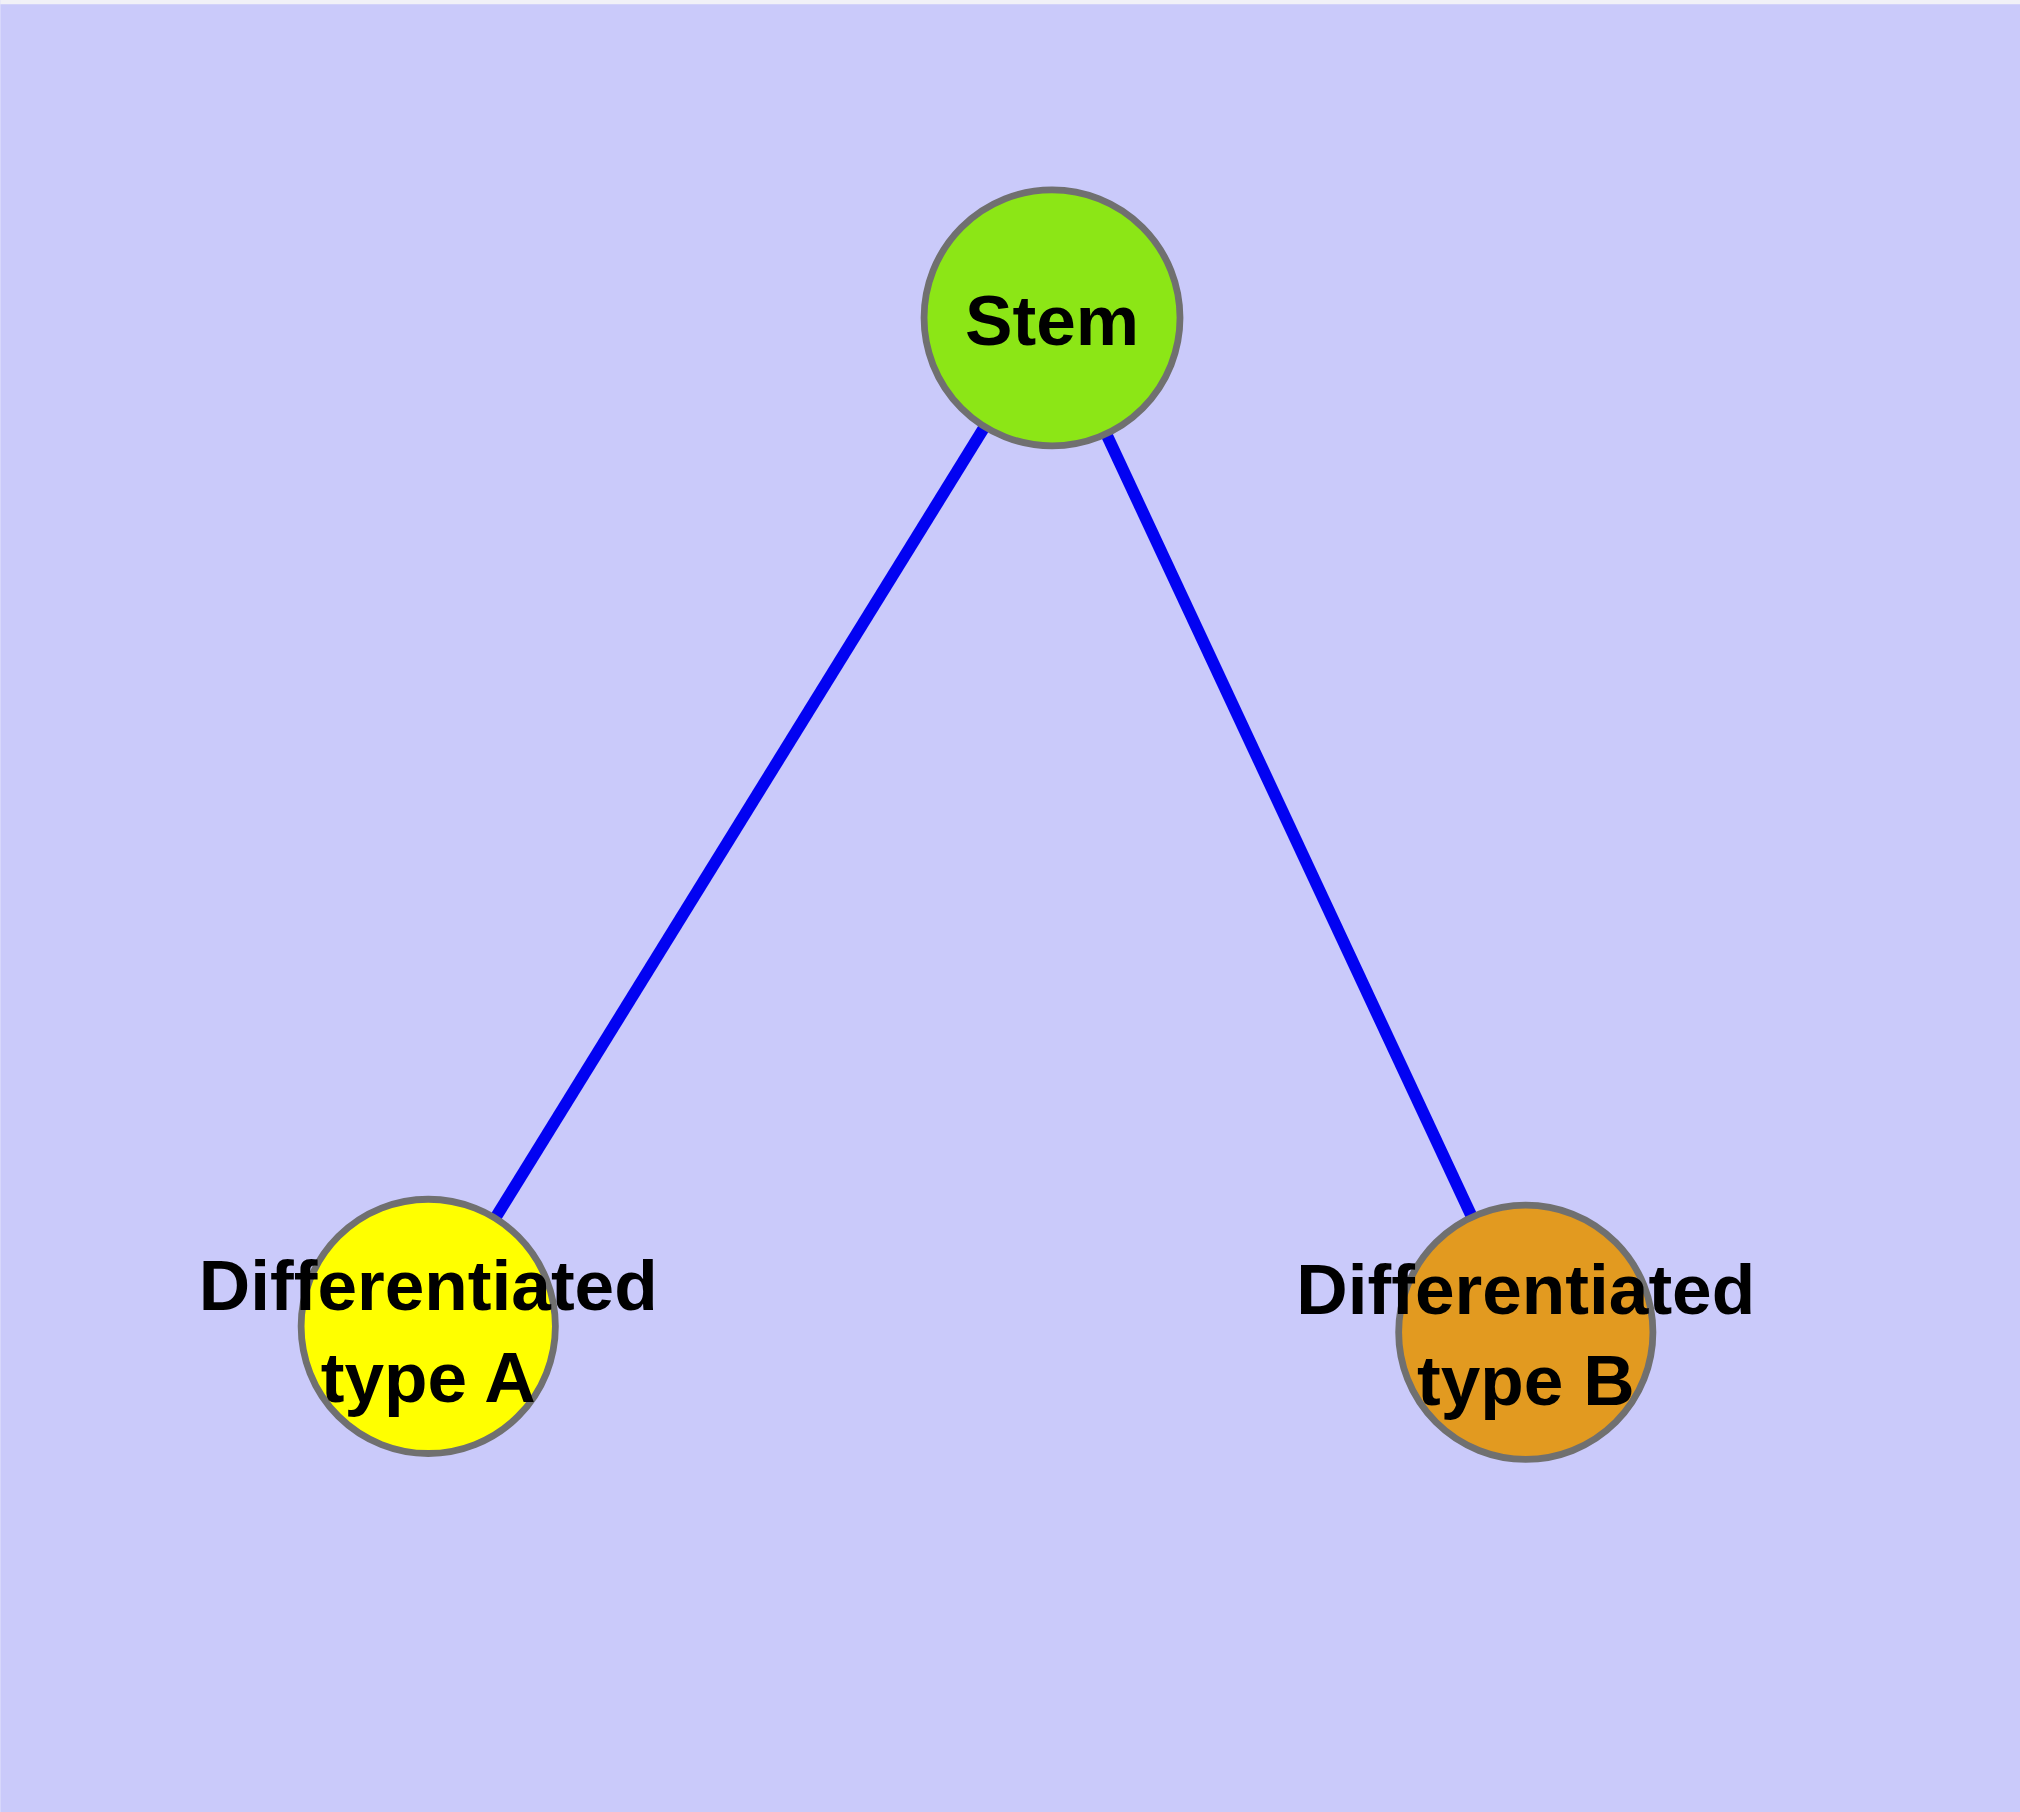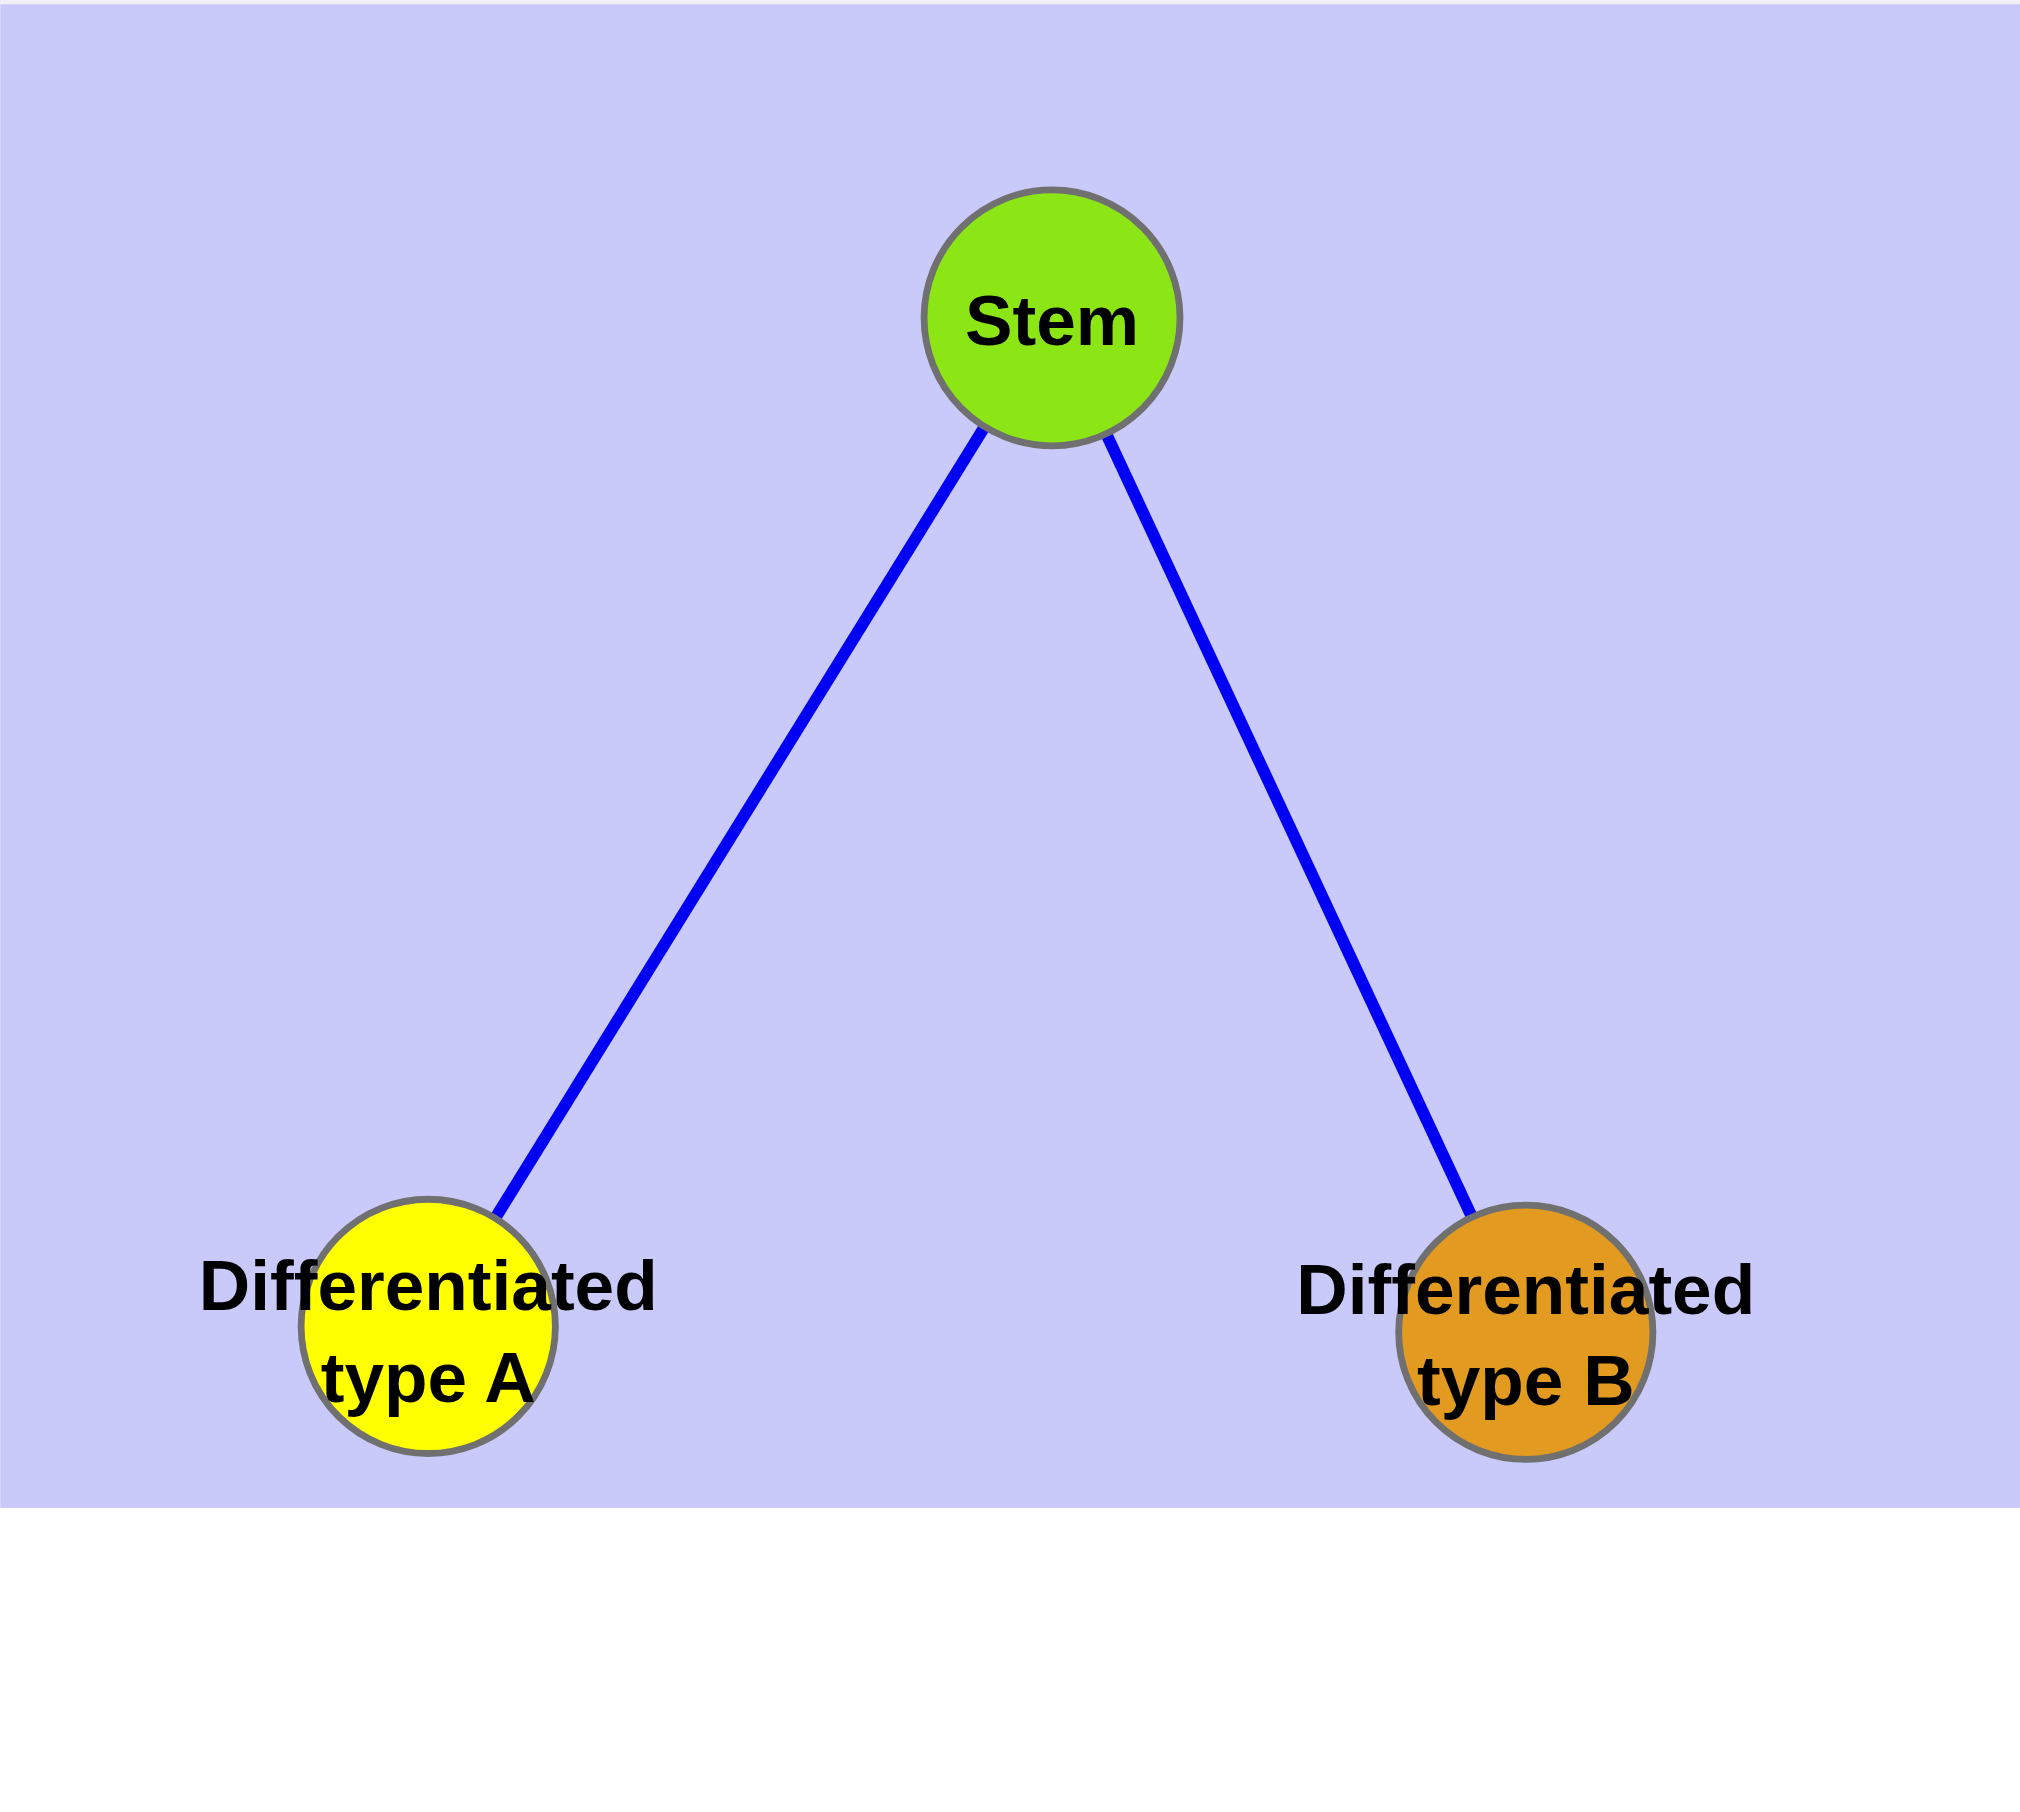--- a/index.html
+++ b/index.html
@@ -3,21 +3,21 @@
 <meta charset="utf-8">
 <style>
   html, body {
     margin: 0;
     padding: 0;
     background: #ffffff;
   }
   .stage {
     position: relative;
     width: 2021px;
-    height: 1508px;
+    height: 1812px;
     overflow: hidden;
     font-family: "Liberation Sans", sans-serif;
   }
   svg {
     display: block;
   }
   .node-label {
     font-family: "Liberation Sans", sans-serif;
     font-weight: bold;
     font-size: 84px;

